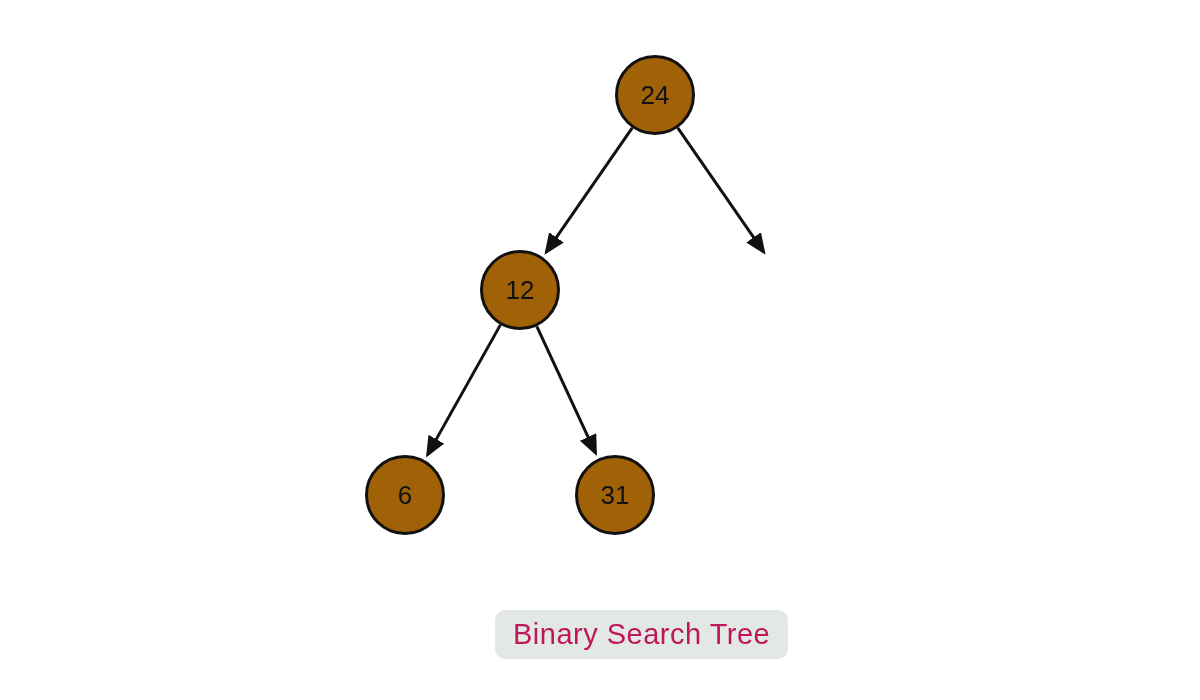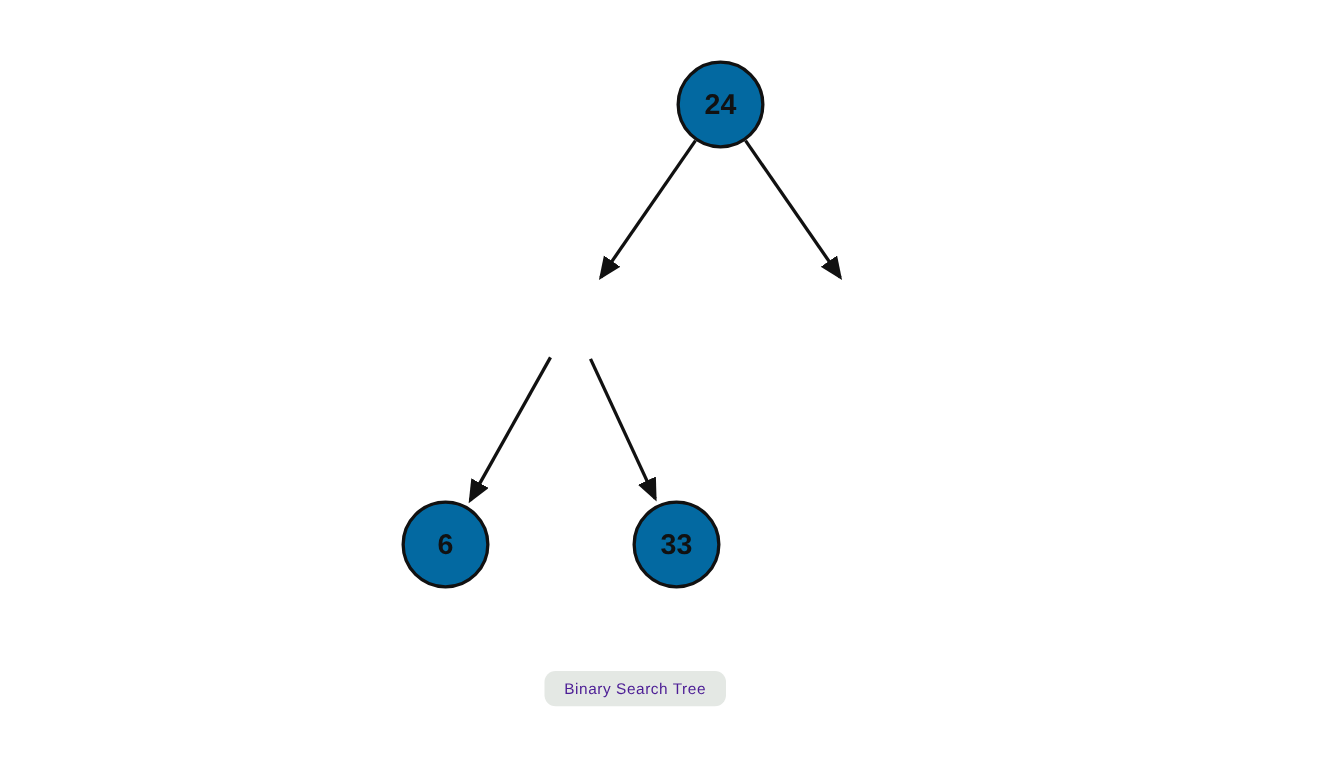--- a/index.html
+++ b/index.html
@@ -14,44 +14,44 @@
     position: relative;
     width: 1200px;
     height: 700px;
   }
   .node {
     position: absolute;
     width: 80px;
     height: 80px;
     border: 3px solid #111;
     border-radius: 50%;
-    background: #0369a1;
+    background: #a16207;
     display: flex;
     align-items: center;
     justify-content: center;
     font-size: 26px;
-    font-weight: 700;
+    font-weight: 400;
     color: #111;
     box-sizing: border-box;
   }
   svg.edges {
     position: absolute;
     left: 0;
     top: 0;
     width: 1200px;
     height: 700px;
     pointer-events: none;
   }
   .caption {
     position: absolute;
     background: #e4e8e4;
-    color: #4c1d95;
+    color: #be185d;
     padding: 8px 18px;
     border-radius: 10px;
-    font-size: 14px;
+    font-size: 29px;
     font-weight: 500;
     letter-spacing: 0.5px;
   }
 </style>
 </head>
 <body>
 
 <div class="canvas">
 
   <svg class="edges">
@@ -64,24 +64,27 @@
         <line x1="632.2316008467876" y1="127.88768766575114" x2="546.1836590261942" y2="252.17915918438618" marker-end="url(#arrowhead)"></line>
         <line x1="677.7683991532124" y1="127.88768766575114" x2="763.8163409738058" y2="252.17915918438618" marker-end="url(#arrowhead)"></line>
         <line x1="500.4299610286702" y1="324.8857216445444" x2="427.50554481702926" y2="454.88142010877397" marker-end="url(#arrowhead)"></line>
         <line x1="536.8184405113578" y1="326.29242426135124" x2="595.6587934119384" y2="453.2637120994461" marker-end="url(#arrowhead)"></line>
       </g>
   </svg>
 
   <div class="node" id="node-root" style="left: 615px; top: 55px;">
     <span>24</span>
   </div>
+  <div class="node" id="node-left" style="left: 480px; top: 250px;">
+    <span>12</span>
+  </div>
   <div class="node" id="node-left_left" style="left: 365px; top: 455px;">
     <span>6</span>
   </div>
   <div class="node" id="node-left_right" style="left: 575px; top: 455px;">
-    <span>33</span>
+    <span>31</span>
   </div>
 
   <div class="caption" id="caption" style="left: 495px; top: 610px;">
     <span>Binary Search Tree</span>
   </div>
 
 </div>
 
 </body></html>

